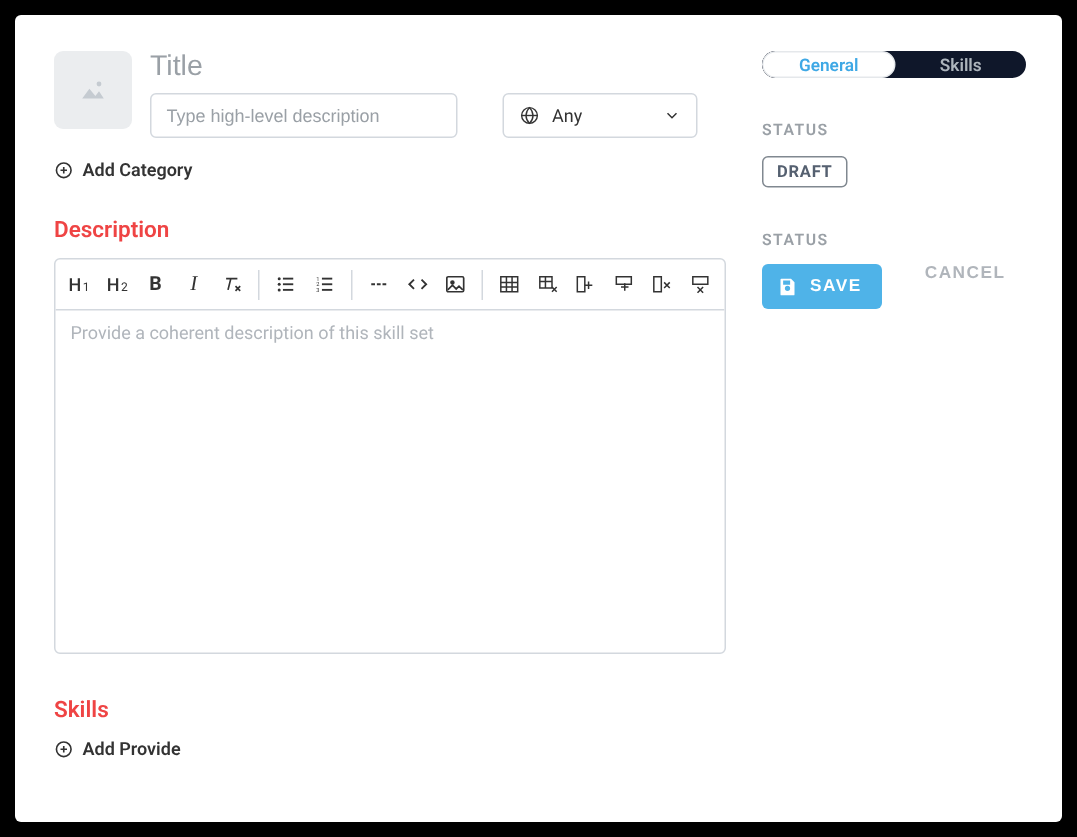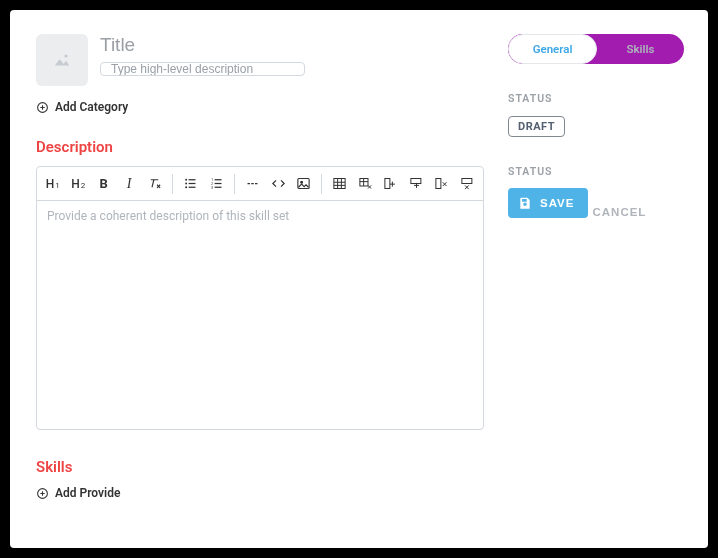--- a/index.html
+++ b/index.html
@@ -45,21 +45,21 @@
       font-size: 19px;
       font-weight: 400;
       color: #333;
       outline: none;
       margin-bottom: 6px;
       background: transparent;
     }
     .title-input::placeholder { color: #9aa0a6; }
     .row2 { display: flex; align-items: center; }
     .desc-input {
-      width: 205px; height: 14px;
+      width: 205px; height: 30px;
       padding: 0 10px;
       font-size: 12px;
       border: 1px solid #d3d8de;
       border-radius: 4px;
       outline: none;
       color: #333;
     }
     .desc-input::placeholder { color: #9aa0a6; }
     .lang-select {
       margin-left: 30px;
@@ -129,23 +129,23 @@
       font-size: 12px;
       color: #b0b5bb;
     }
 
     
     .skills-block { margin-top: 28px; }
 
     
     .tab-toggle {
       display: flex;
-      background: #a21caf;
+      background: #0f172a;
       border-radius: 16px;
-      height: 30px;
+      height: 18px;
       overflow: hidden;
       margin-bottom: 28px;
     }
     .tab {
       flex: 1;
       display:flex; align-items:center; justify-content:center;
       font-size: 11.5px;
       font-weight: 600;
       color: #adb5bd;
       cursor: pointer;
@@ -170,21 +170,21 @@
       border-radius: 4px;
       padding: 3px 9px;
       font-size: 11px;
       font-weight: 700;
       letter-spacing: 0.5px;
       color: #556070;
       margin-bottom: 28px;
     }
 
     .actions-row {
-      display:flex; align-items:flex-end; gap: 4px;
+      display:flex; align-items:flex-start; gap: 28px;
     }
     .btn-save {
       background: #4fb3e8;
       color: #fff;
       border: none;
       border-radius: 4px;
       height: 30px;
       padding: 0 14px 0 10px;
       display:flex; align-items:center; gap: 8px;
       font-size: 11.5px; font-weight: 700;
@@ -210,20 +210,35 @@
       <div class="thumb">
         <svg width="20" height="16" viewBox="0 0 24 20" fill="none">
           <path d="M3 17 L9 9 L14 15 L17 11 L21 17 Z" fill="#c5cbd1"></path>
           <circle cx="17" cy="5" r="2" fill="#c5cbd1"></circle>
         </svg>
       </div>
       <div class="header-fields">
         <input class="title-input" type="text" placeholder="Title" style="">
         <div class="row2">
           <input class="desc-input" type="text" placeholder="Type high-level description" style="">
+          <div class="lang-select">
+            <span class="globe">
+              <svg width="14" height="14" viewBox="0 0 24 24" fill="none" stroke="#333" stroke-width="1.6">
+                <circle cx="12" cy="12" r="9"></circle>
+                <path d="M3 12h18"></path>
+                <path d="M12 3c2.5 2.5 4 5.5 4 9s-1.5 6.5-4 9c-2.5-2.5-4-5.5-4-9s1.5-6.5 4-9z"></path>
+              </svg>
+            </span>
+            <span>Any</span>
+            <span class="chev">
+              <svg width="12" height="12" viewBox="0 0 24 24" fill="none" stroke="#333" stroke-width="2">
+                <path d="M6 9l6 6 6-6"></path>
+              </svg>
+            </span>
+          </div>
         </div>
       </div>
     </div>
 
     <div class="add-link">
       <svg width="13" height="13" viewBox="0 0 24 24" fill="none" stroke="#333" stroke-width="2">
         <circle cx="12" cy="12" r="9"></circle>
           <path d="M12 8v8M8 12h8"></path>
       </svg>
       <span>Add Category</span>

